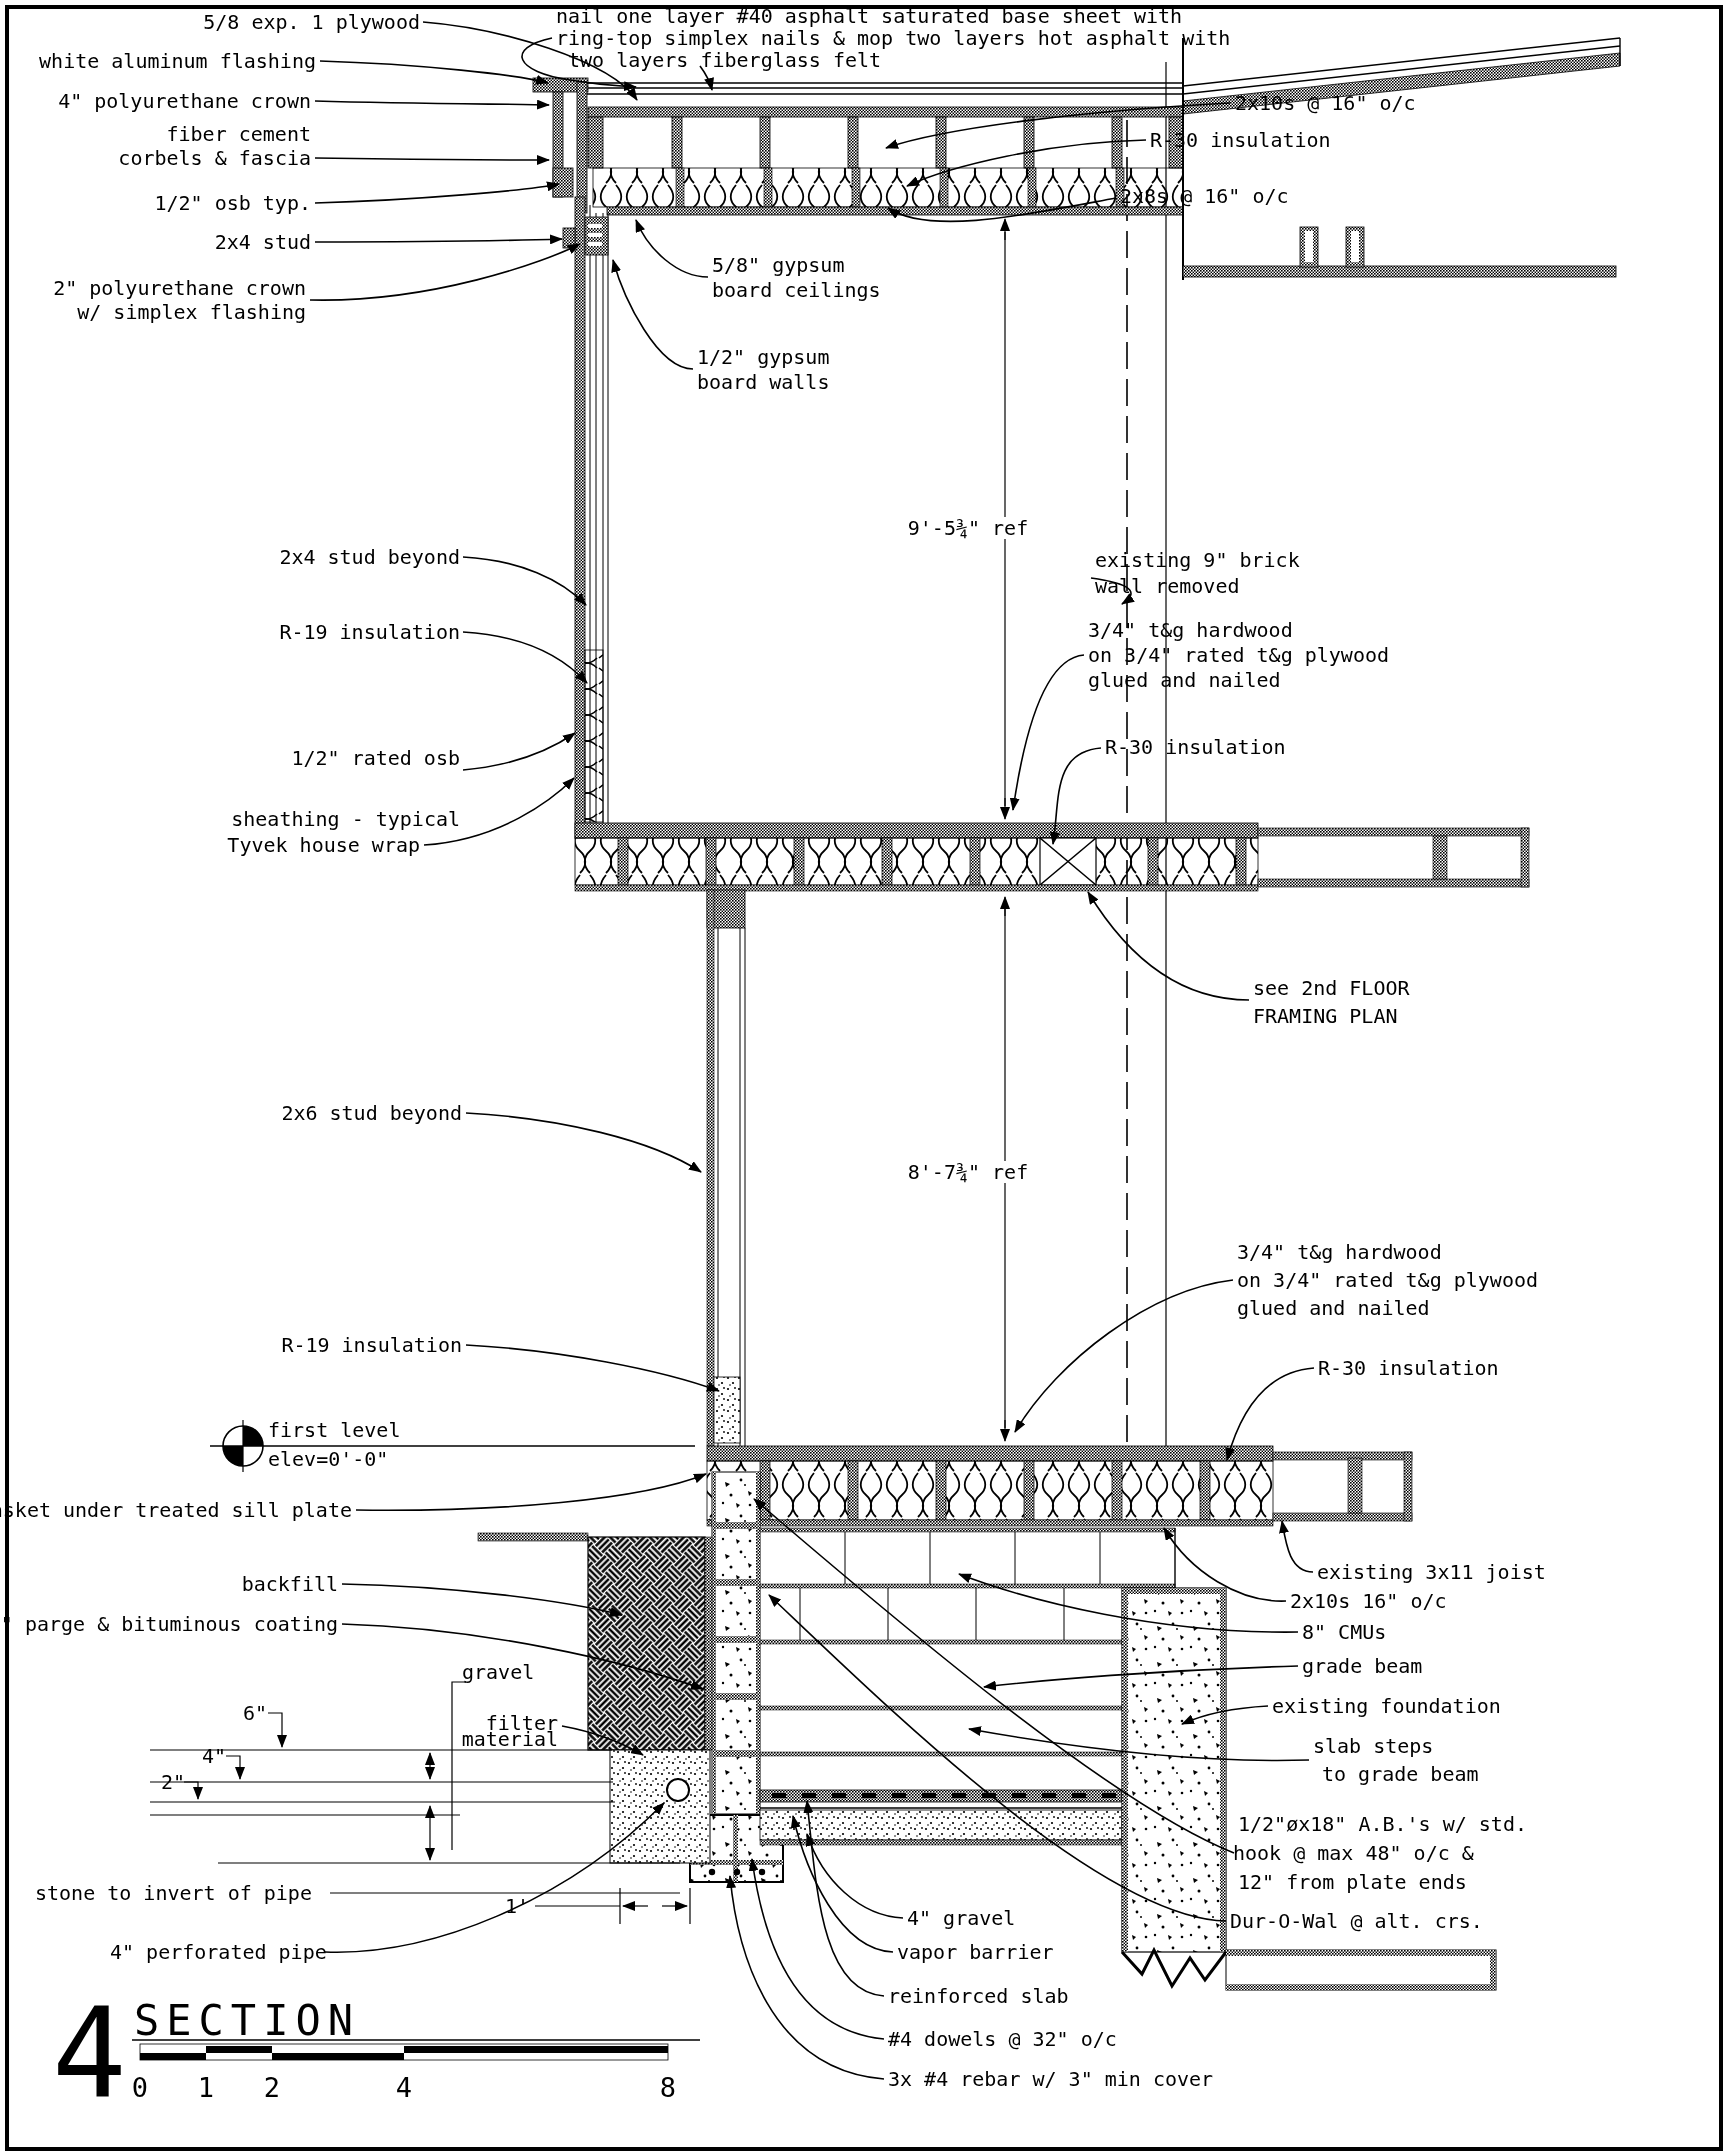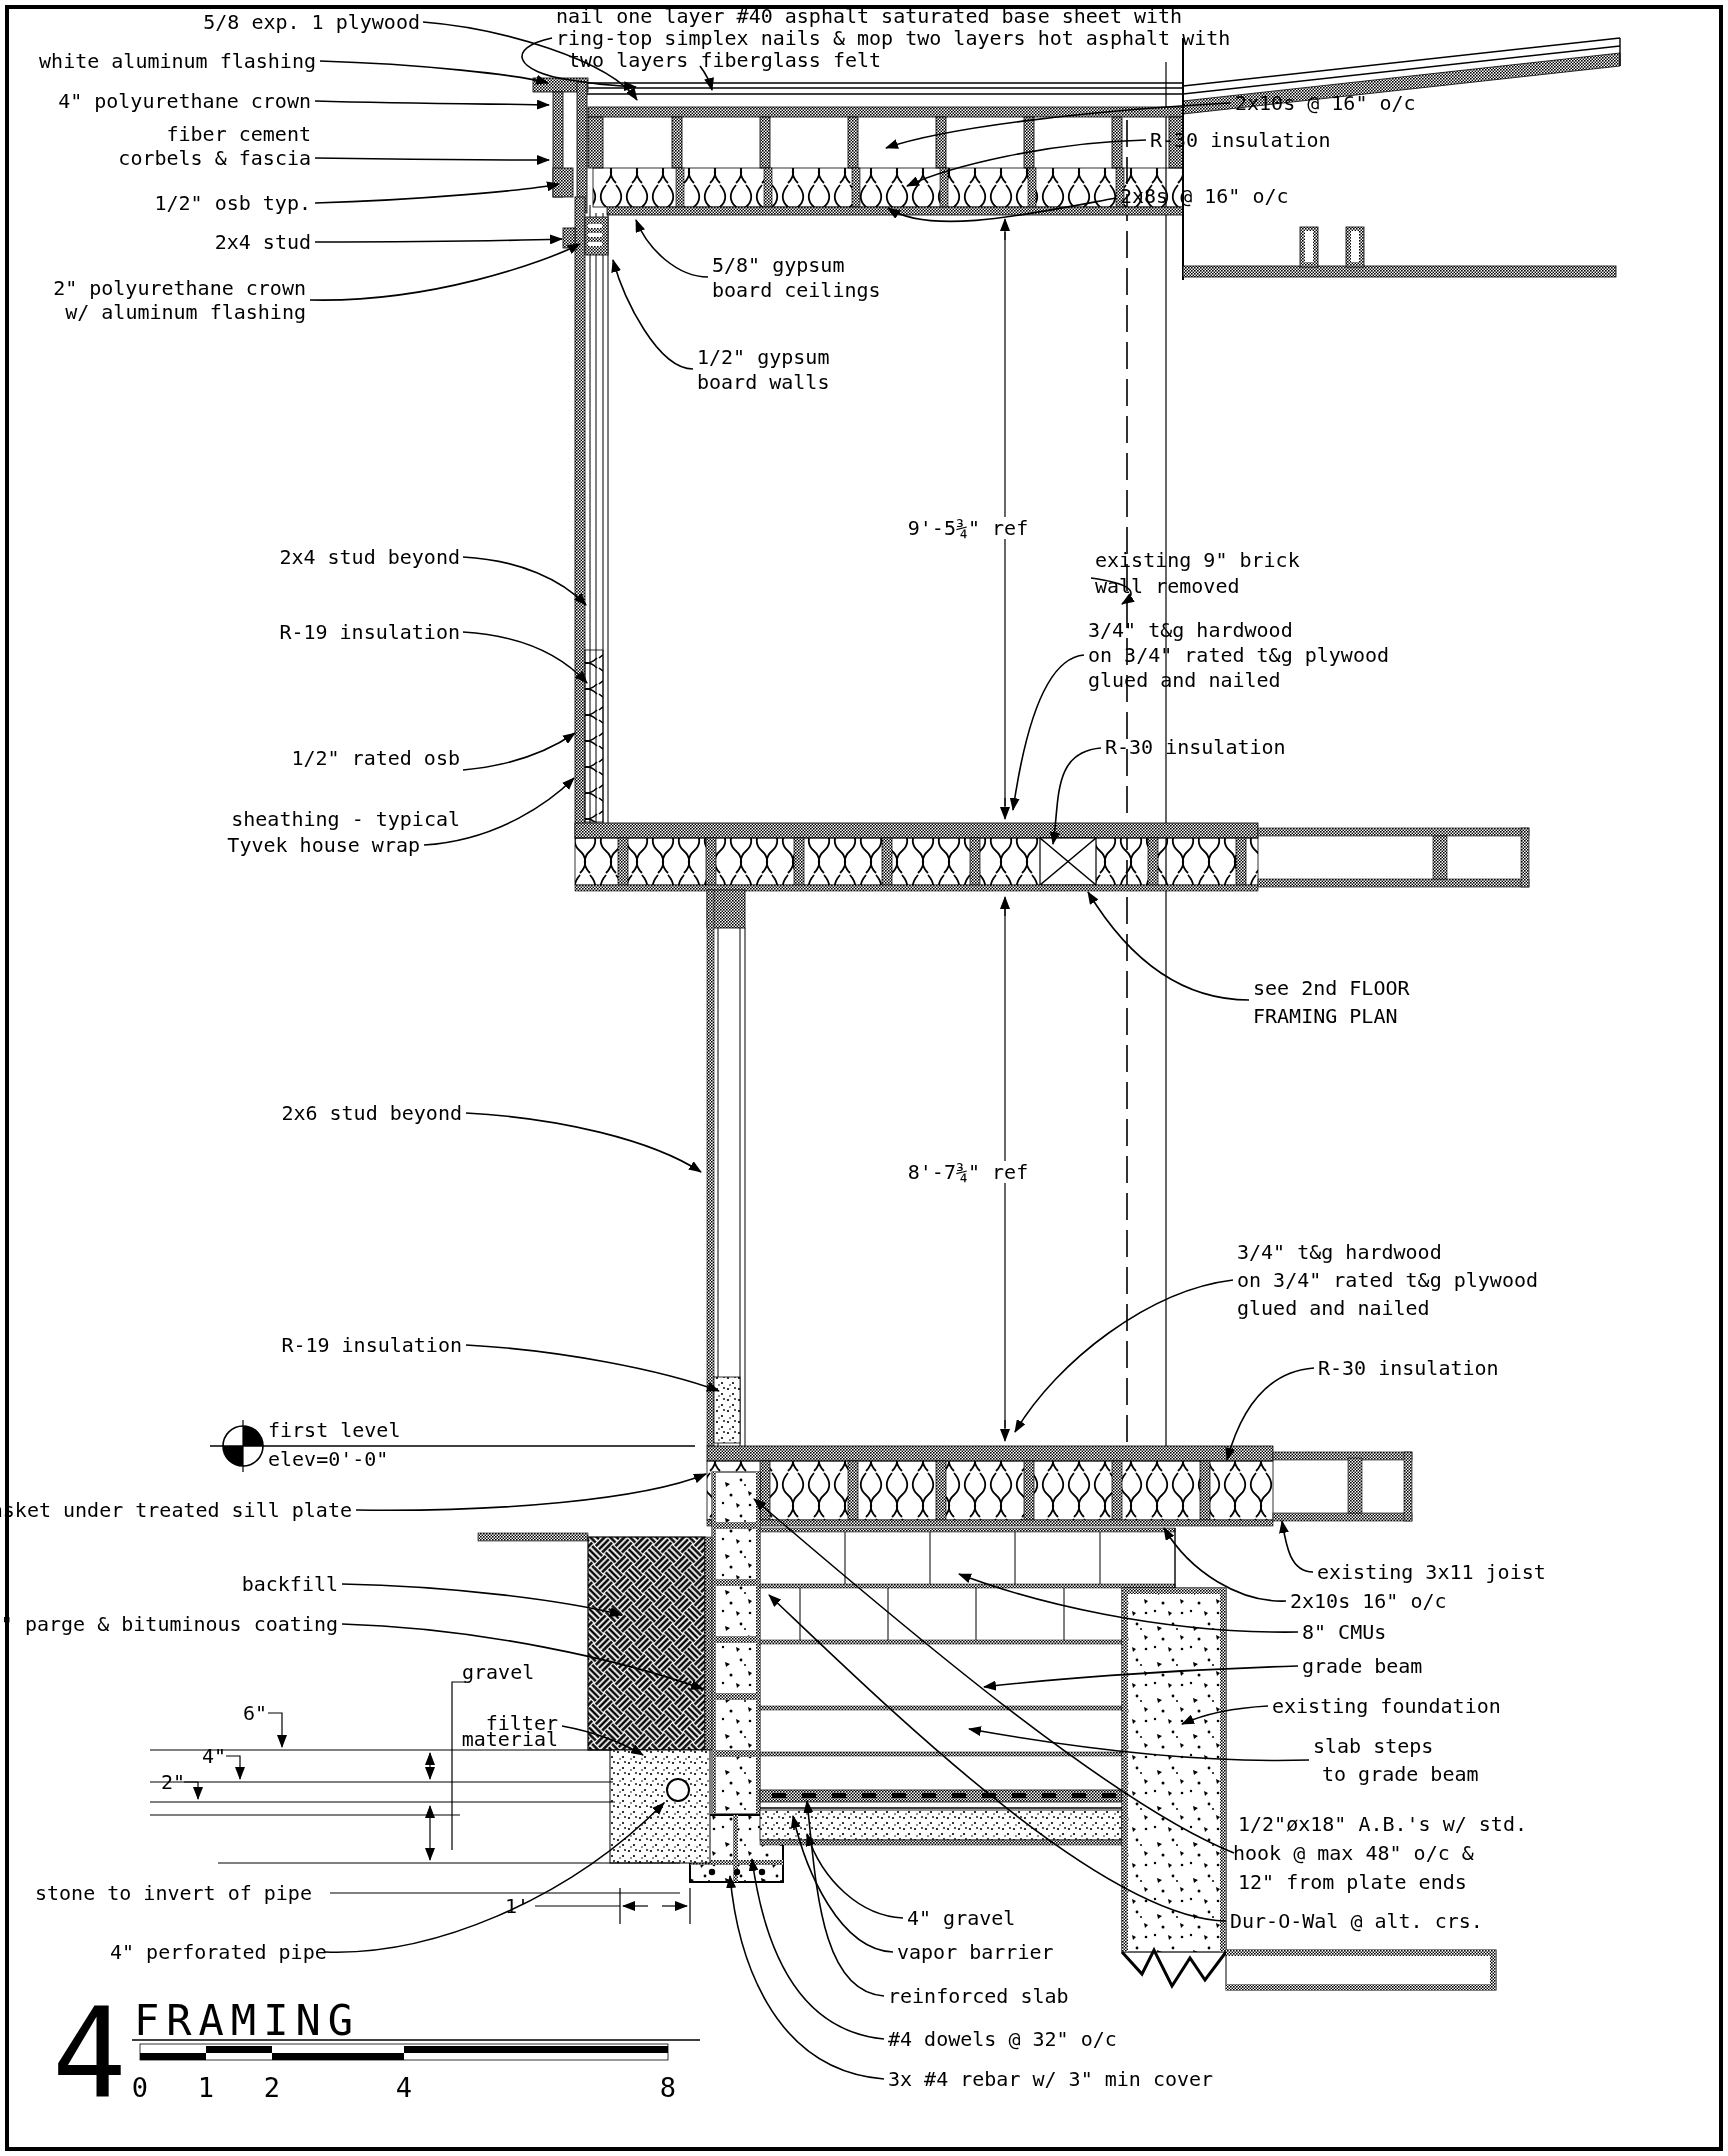--- a/index.html
+++ b/index.html
@@ -366,21 +366,21 @@
 
 <div id="labels">
       <div class="ann r" style="left: 420px; top: 22px;">5/8 exp. 1 plywood</div>
       <div class="ann r" style="left: 316px; top: 61px;">white aluminum flashing</div>
       <div class="ann r" style="left: 311px; top: 101px;">4" polyurethane crown</div>
       <div class="ann r" style="left: 311px; top: 134px;">fiber cement</div>
       <div class="ann r" style="left: 311px; top: 158px;">corbels &amp; fascia</div>
       <div class="ann r" style="left: 311px; top: 203px;">1/2" osb typ.</div>
       <div class="ann r" style="left: 311px; top: 242px;">2x4 stud</div>
       <div class="ann r" style="left: 306px; top: 288px;">2" polyurethane crown</div>
-      <div class="ann r" style="left: 306px; top: 312px;">w/ aluminum flashing</div>
+      <div class="ann r" style="left: 306px; top: 312px;">w/ simplex flashing</div>
       <div class="ann l" style="left: 556px; top: 16px;">nail one layer #40 asphalt saturated base sheet with</div>
       <div class="ann l" style="left: 556px; top: 38px;">ring-top simplex nails &amp; mop two layers hot asphalt with</div>
       <div class="ann l" style="left: 568px; top: 60px;">two layers fiberglass felt</div>
       <div class="ann l" style="left: 1235px; top: 103px;">2x10s @ 16" o/c</div>
       <div class="ann l" style="left: 1150px; top: 140px;">R-30 insulation</div>
       <div class="ann l" style="left: 1120px; top: 196px;">2x8s @ 16" o/c</div>
       <div class="ann l" style="left: 712px; top: 265px;">5/8" gypsum</div>
       <div class="ann l" style="left: 712px; top: 290px;">board ceilings</div>
       <div class="ann l" style="left: 697px; top: 357px;">1/2" gypsum</div>
       <div class="ann l" style="left: 697px; top: 382px;">board walls</div>
@@ -436,15 +436,15 @@
       <div class="ann l" style="left: 888px; top: 2039px;">#4 dowels @ 32" o/c</div>
       <div class="ann l" style="left: 888px; top: 2079px;">3x #4 rebar w/ 3" min cover</div>
       <div class="scalenum" style="left: 140px; top: 2072px;">0</div>
       <div class="scalenum" style="left: 206px; top: 2072px;">1</div>
       <div class="scalenum" style="left: 272px; top: 2072px;">2</div>
       <div class="scalenum" style="left: 404px; top: 2072px;">4</div>
       <div class="scalenum" style="left: 668px; top: 2072px;">8</div>
     </div>
 
 <div class="big4">4</div>
-<div class="sectitle">FRAMING</div>
+<div class="sectitle">SECTION</div>
 
 </div>
 
 </body></html>

